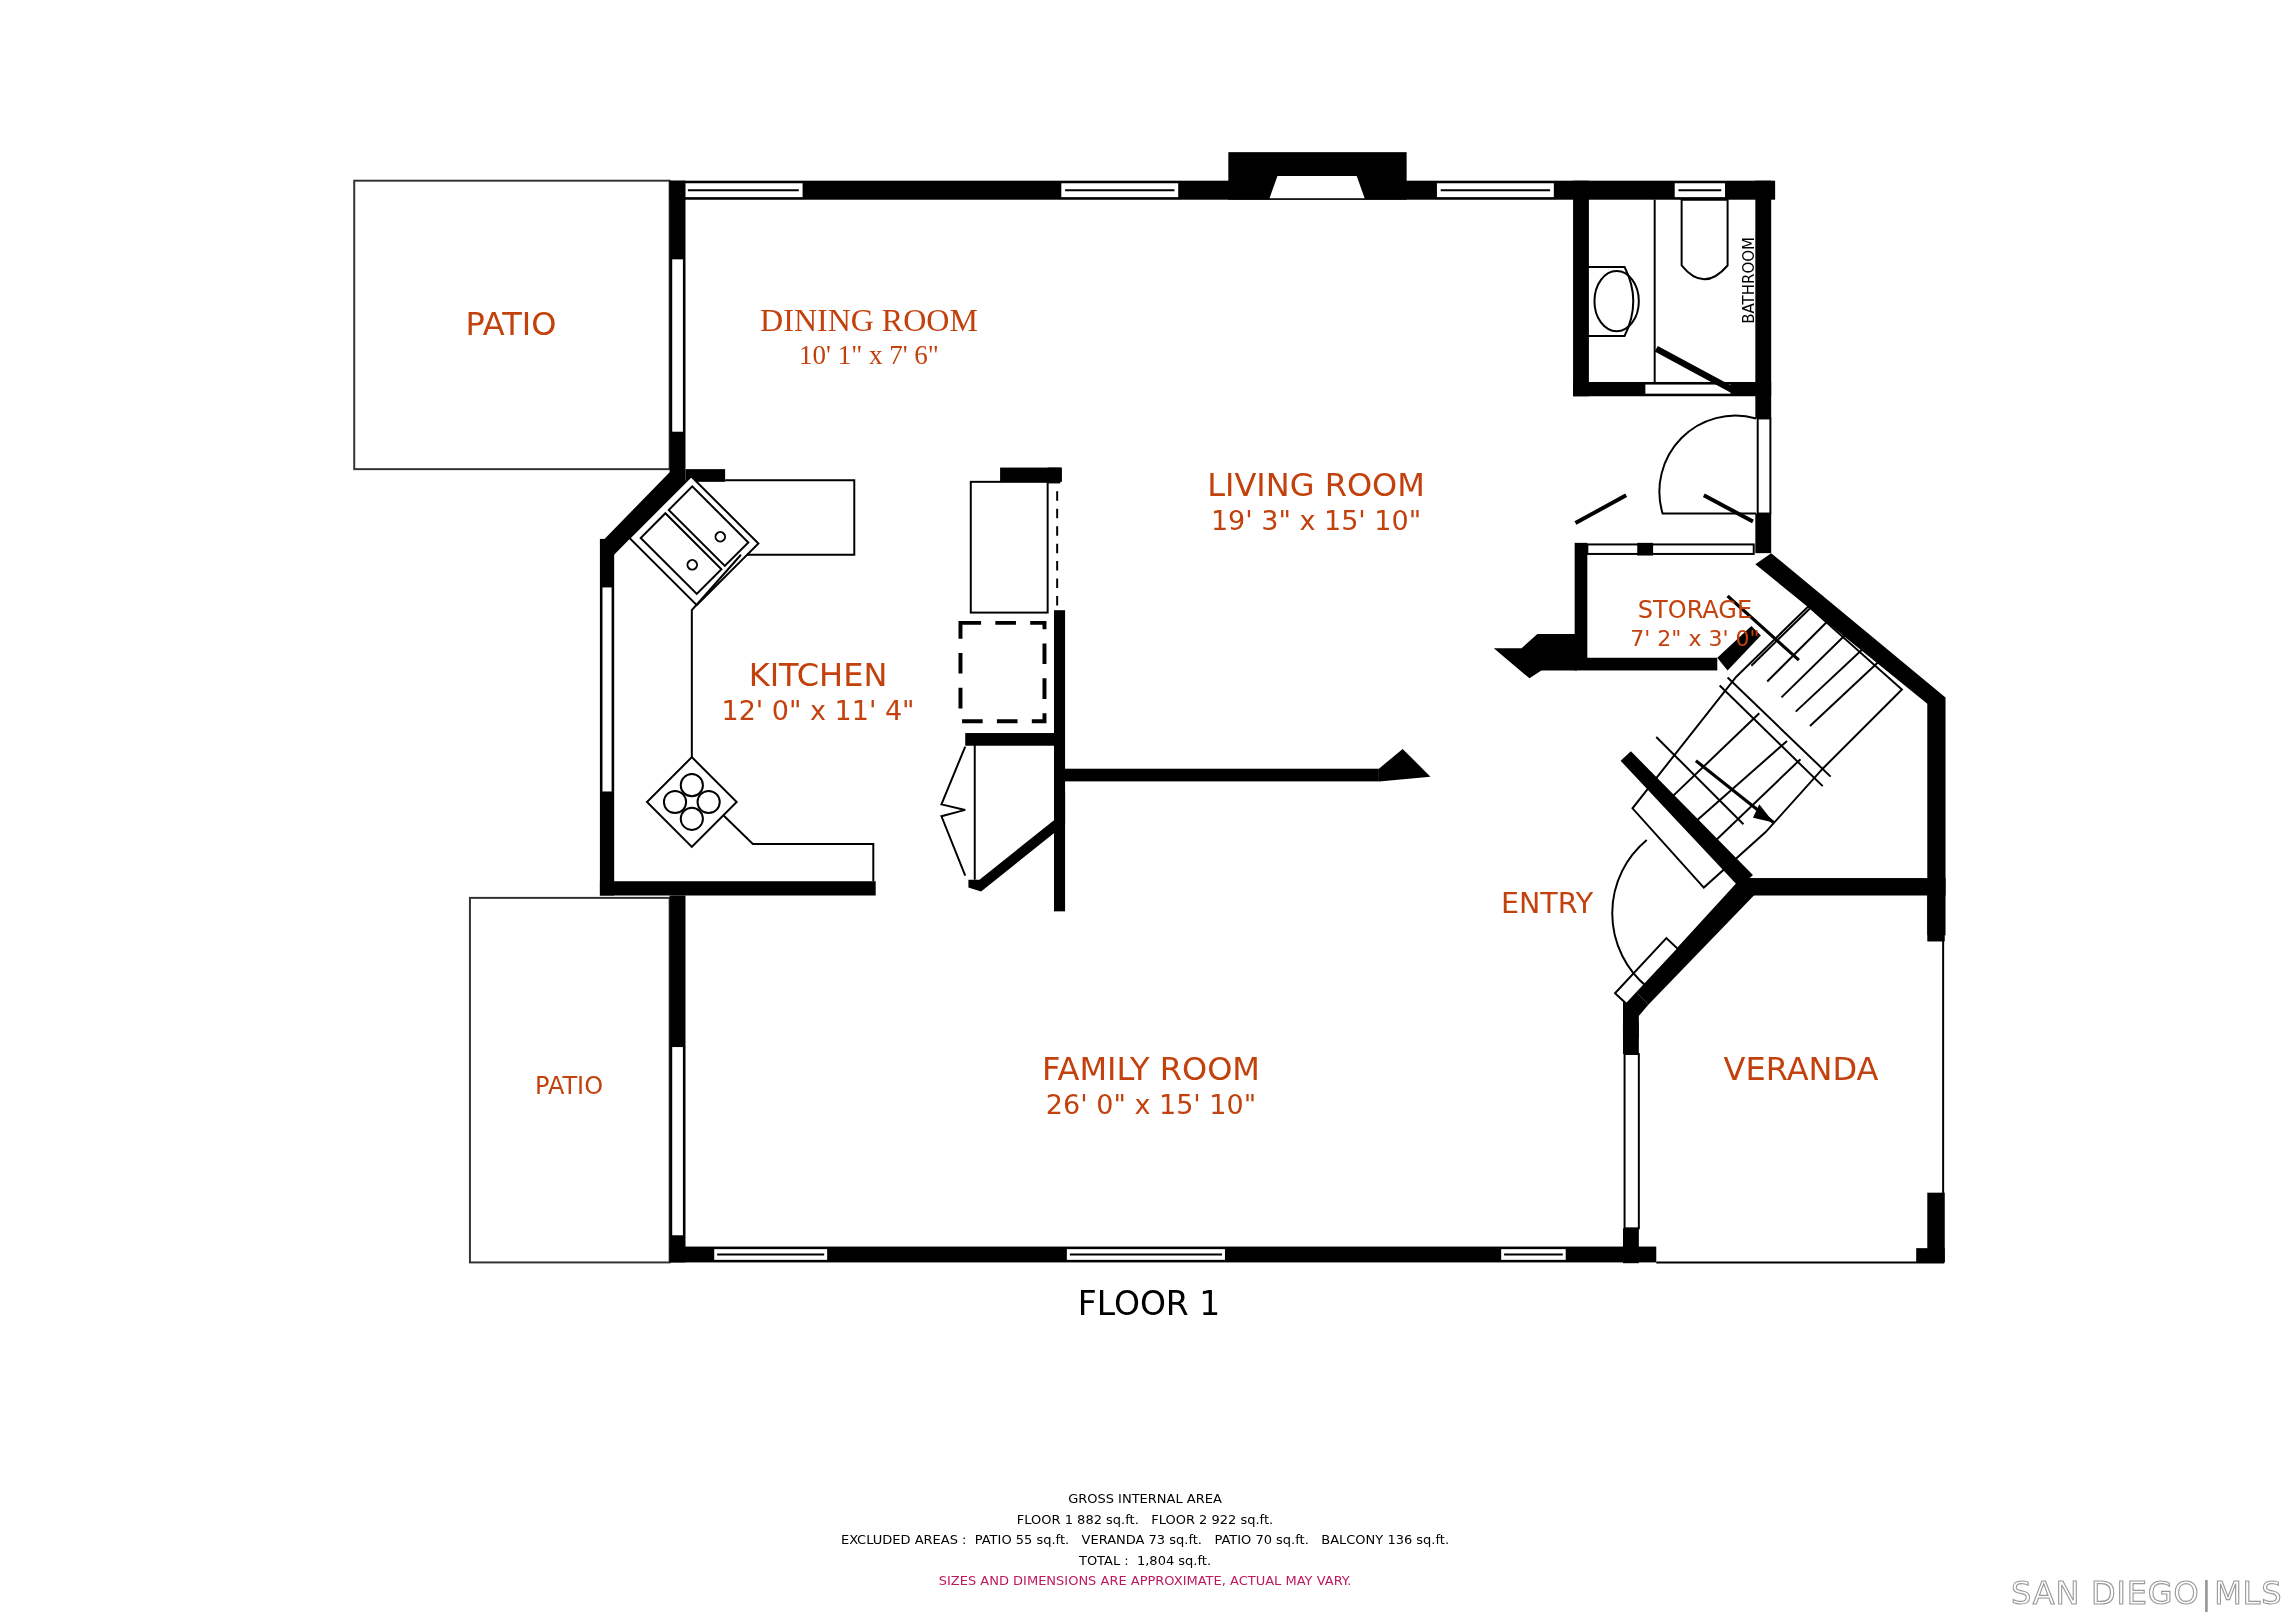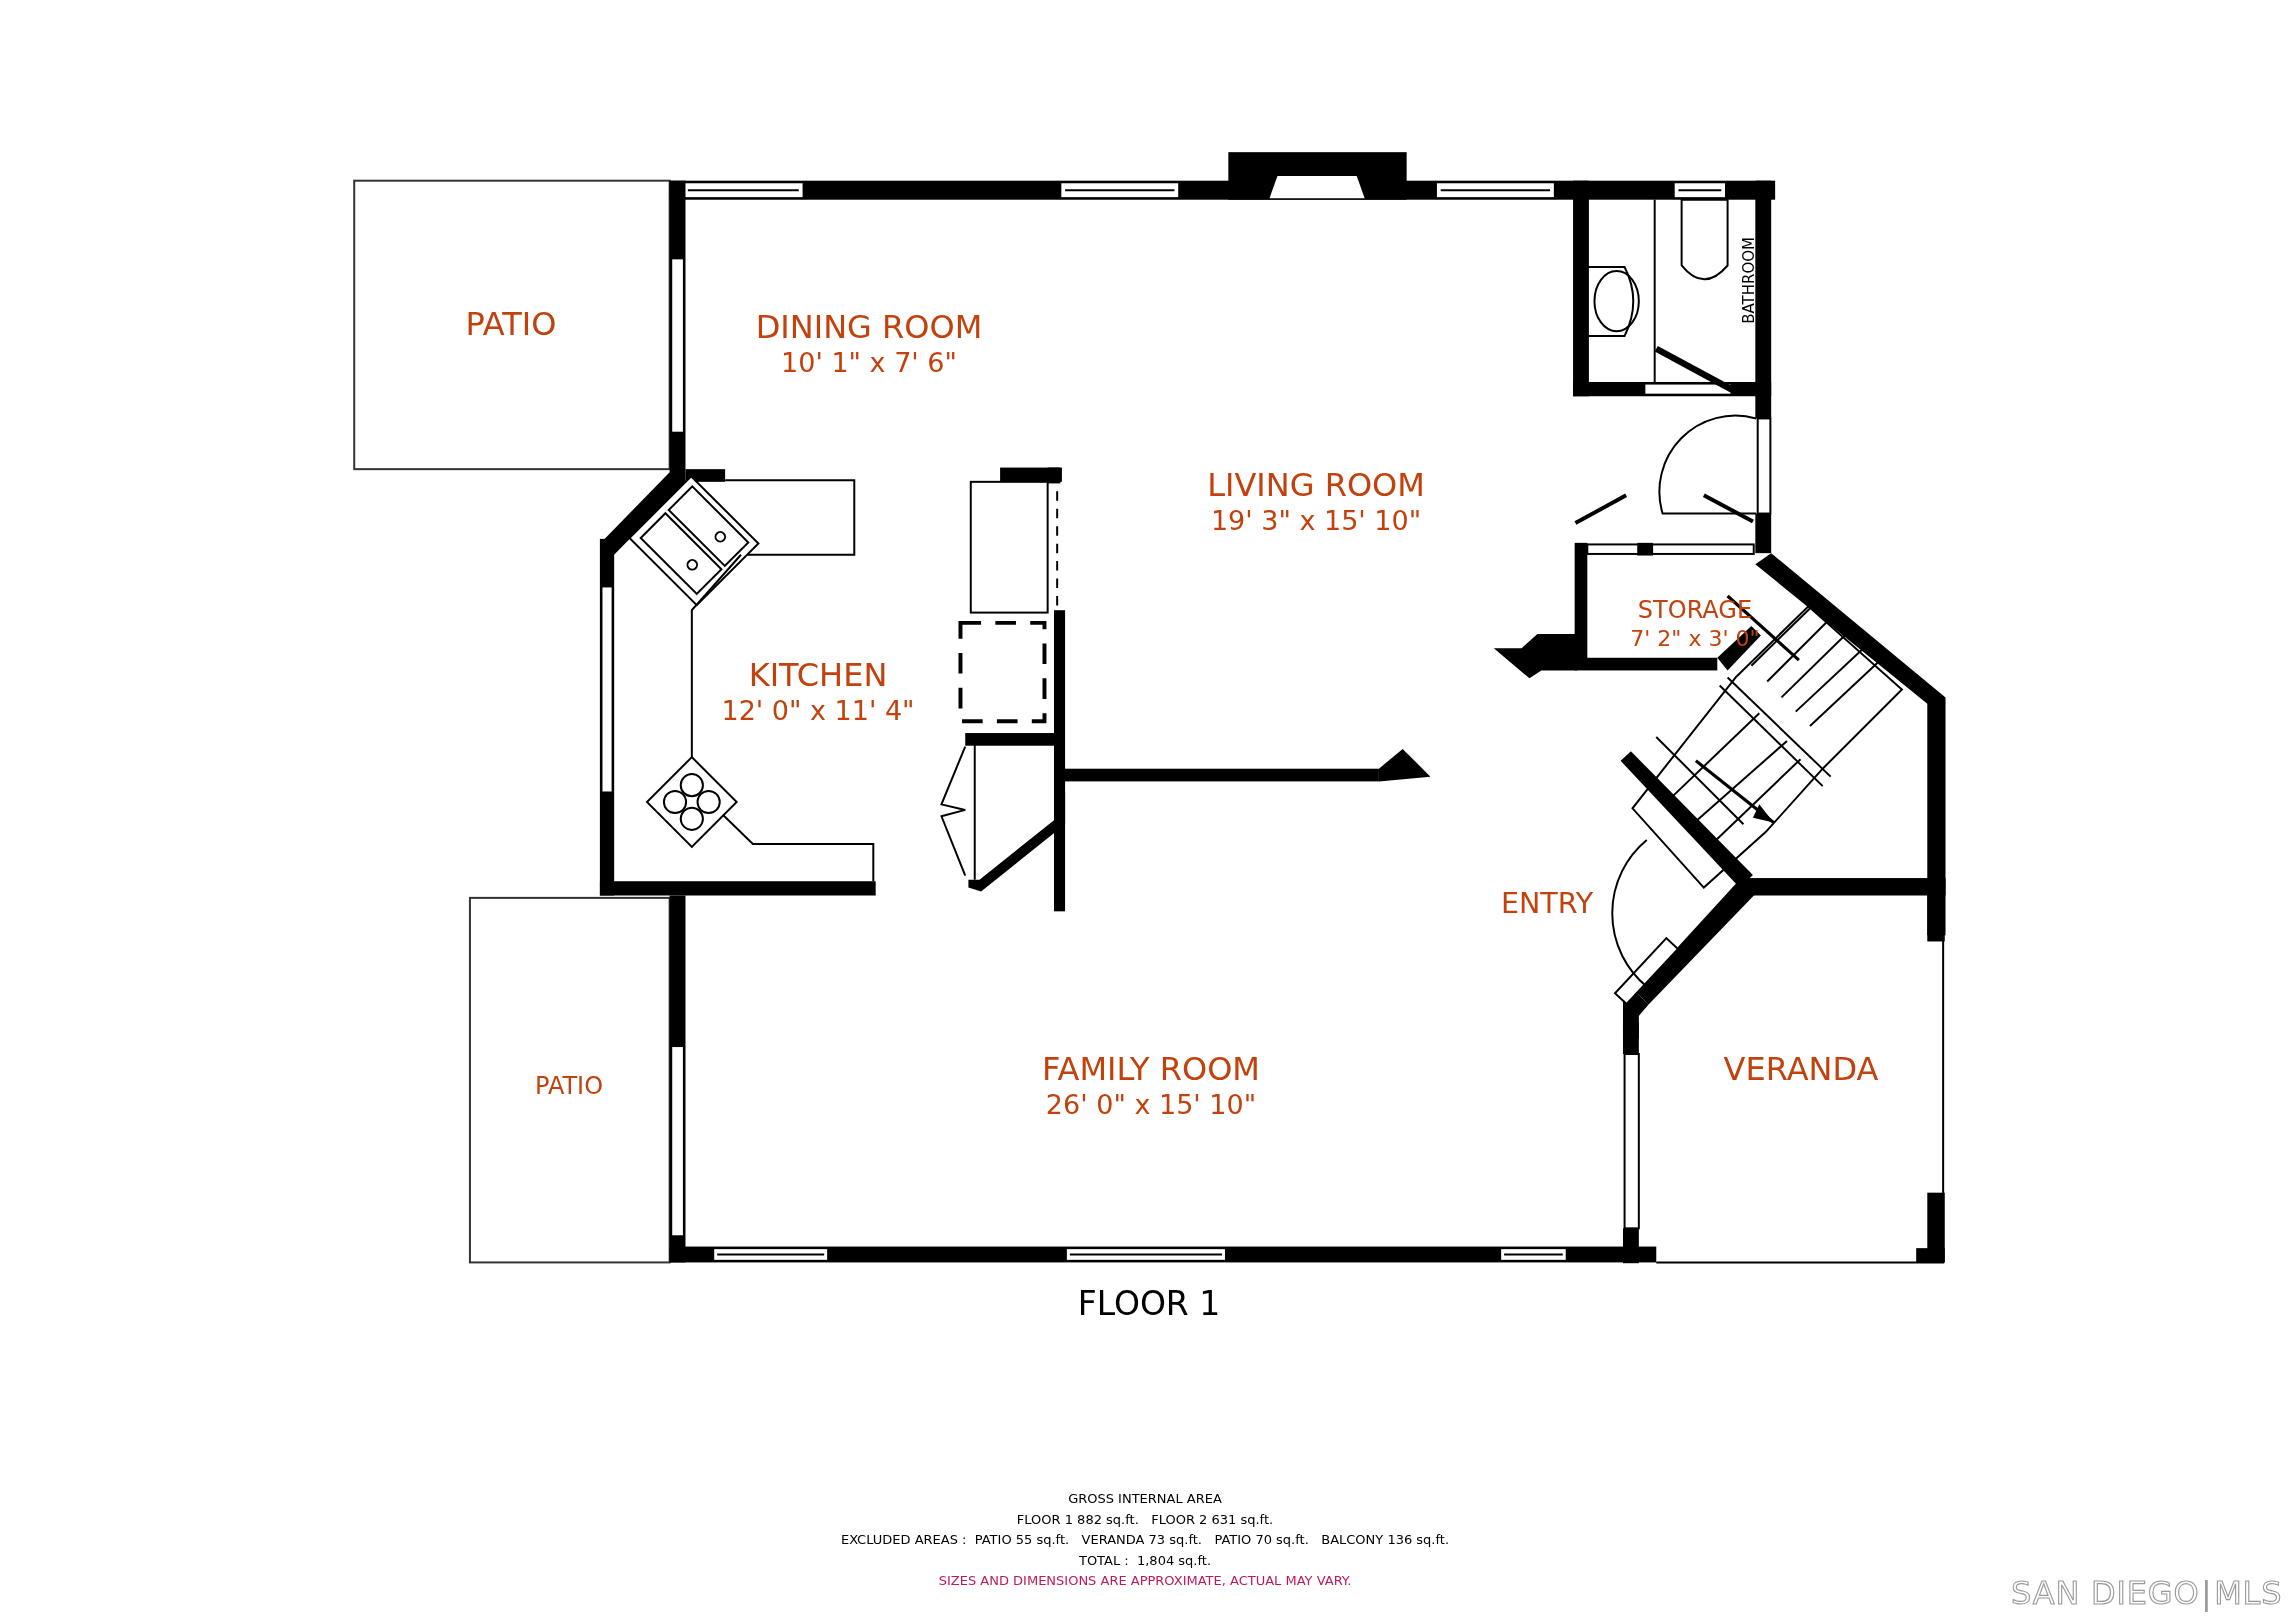--- a/index.html
+++ b/index.html
@@ -156,21 +156,21 @@
   <g>
     <rect class="thinfill" x="900" y="1575" width="145" height="16"></rect>
       <line class="thin" x1="905" y1="1583" x2="1040" y2="1583"></line>
     <rect class="thinfill" x="1345" y="1575" width="202" height="16"></rect>
       <line class="thin" x1="1350" y1="1583" x2="1542" y2="1583"></line>
     <rect class="thinfill" x="1893" y="1575" width="84" height="16"></rect>
       <line class="thin" x1="1898" y1="1583" x2="1972" y2="1583"></line>
   </g>
 </svg>
 
-<div class="label" style="left:869px; top:308px;">
+<div class="label" style="left:869px; top:301px;font-family:Liberation Serif, serif;">
   <div class="room-name">DINING ROOM</div>
   <div class="room-dim">10' 1" x 7' 6"</div>
 </div>
 <div class="label" style="left:1316px; top:466px;">
   <div class="room-name">LIVING ROOM</div>
   <div class="room-dim">19' 3" x 15' 10"</div>
 </div>
 <div class="label" style="left:818px; top:656px;">
   <div class="room-name">KITCHEN</div>
   <div class="room-dim">12' 0" x 11' 4"</div>
@@ -189,21 +189,21 @@
 </div>
 <div class="label room-name" style="left:1547px; top:885px; font-size:28.5px;">ENTRY</div>
 <div class="label room-name" style="left:1801px; top:1050px;">VERANDA</div>
 <div class="label room-name" style="left:511px; top:305px;">PATIO</div>
 <div class="label room-name" style="left:569px; top:1067px; font-size:24px;">PATIO</div>
 
 <div class="floor-label">FLOOR 1</div>
 
 <div class="summary">
   <div>GROSS INTERNAL AREA</div>
-  <div style="white-space:pre;">FLOOR 1 882 sq.ft.   FLOOR 2 631 sq.ft.</div>
+  <div style="white-space:pre;">FLOOR 1 882 sq.ft.   FLOOR 2 922 sq.ft.</div>
   <div style="white-space:pre;">EXCLUDED AREAS :  PATIO 55 sq.ft.   VERANDA 73 sq.ft.   PATIO 70 sq.ft.   BALCONY 136 sq.ft.</div>
   <div style="white-space:pre;">TOTAL :  1,804 sq.ft.</div>
   <div class="note">SIZES AND DIMENSIONS ARE APPROXIMATE, ACTUAL MAY VARY.</div>
 </div>
 
 <div class="logo">
   <span>SAN DIEGO</span><span class="sep">|</span><span>MLS</span>
 </div>
 
 

